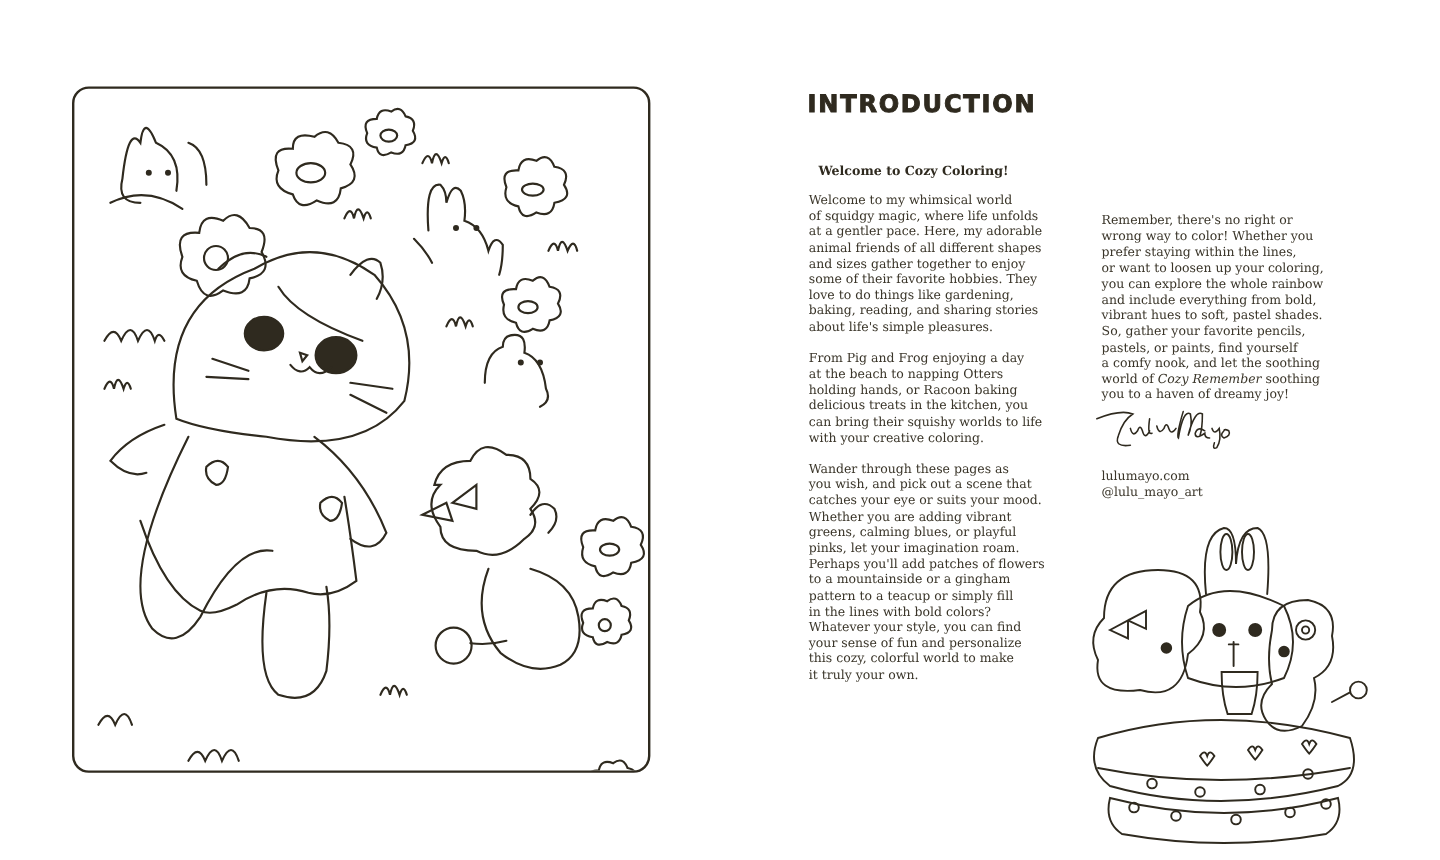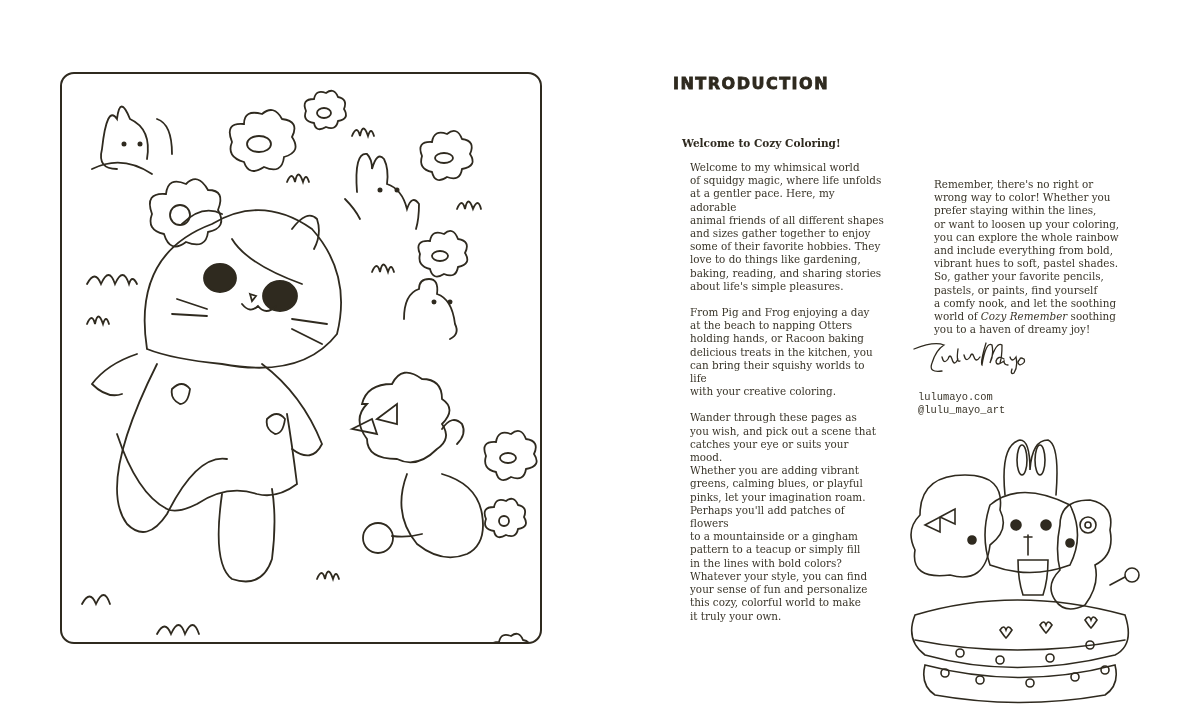--- a/index.html
+++ b/index.html
@@ -4,29 +4,29 @@
 <style>
   html, body { margin:0; padding:0; }
   body { width:1200px; height:717px; background:#ffffff; position:relative; overflow:hidden;
          font-family:"DejaVu Serif", serif; color:#3a3529; }
   .left-page { position:absolute; left:0; top:0; width:600px; height:717px; }
   .frame { position:absolute; left:60px; top:72px; width:478px; height:568px;
            border:2.5px solid #2f2a1f; border-radius:14px; background:#fff; }
   .frame svg { position:absolute; left:0; top:0; }
   .right-page { position:absolute; left:600px; top:0; width:600px; height:717px; }
   .heading { position:absolute; left:73px; top:74px; font-family:"DejaVu Sans", sans-serif;
-             font-weight:900; font-size:16px; letter-spacing:1.5px; color:#2f2a1f;
+             font-weight:900; font-size:20px; letter-spacing:1.5px; color:#2f2a1f;
              -webkit-text-stroke:0.8px #2f2a1f; }
   .subhead { position:absolute; left:82px; top:137px; font-weight:bold; font-size:10.5px; color:#2f2a1f; }
   .col { position:absolute; font-size:10.4px; line-height:13.2px; color:#3a3529; }
-  .col p { margin:0 0 13px 16px; white-space:pre-line; }
+  .col p { margin:0 0 13px 0; white-space:pre-line; }
   .col1 { left:74px; top:161px; width:210px; }
   .col2 { left:318px; top:178px; width:220px; }
   .sig { position:absolute; left:312px; top:335px; }
-  .links { position:absolute; left:318px; top:391px; font-size:10.4px; line-height:13.2px;font-family:Liberation Mono, monospace; }
+  .links { position:absolute; left:318px; top:391px; font-size:10.4px; line-height:13.2px; }
   .links div { white-space:nowrap; }
   .illus { position:absolute; left:300px; top:425px; }
   i { font-style:italic; }
 </style>
 </head>
 <body>
 
 <div class="left-page">
   <div class="frame">
     <svg width="478" height="568" viewBox="0 0 478 568" fill="none" stroke="#2f2a1f" stroke-width="1.8" stroke-linecap="round">

